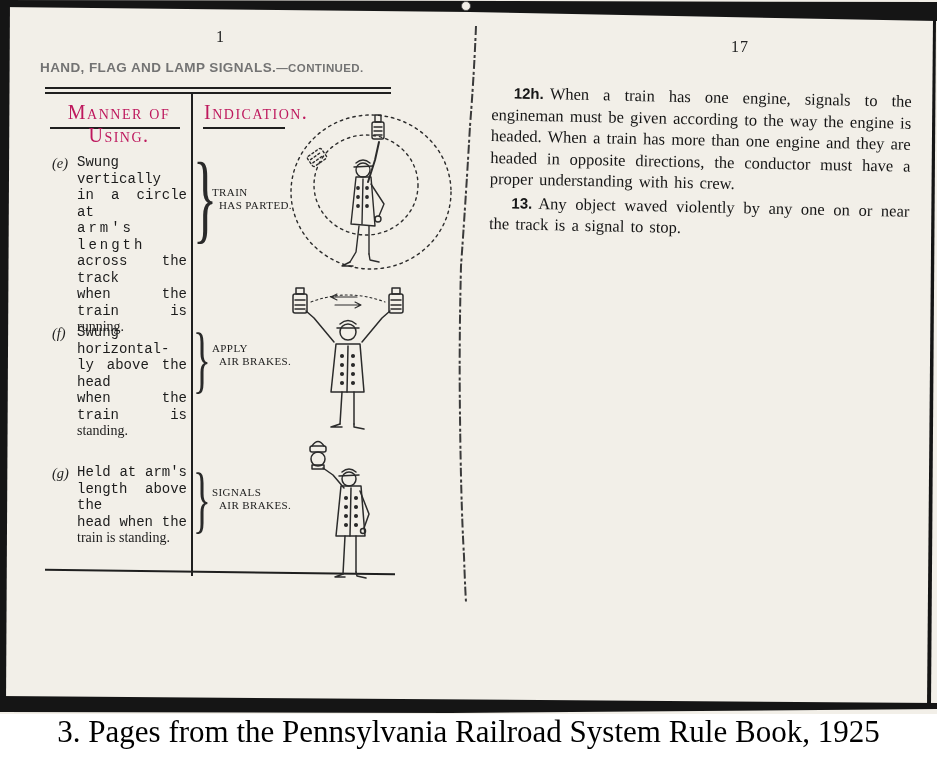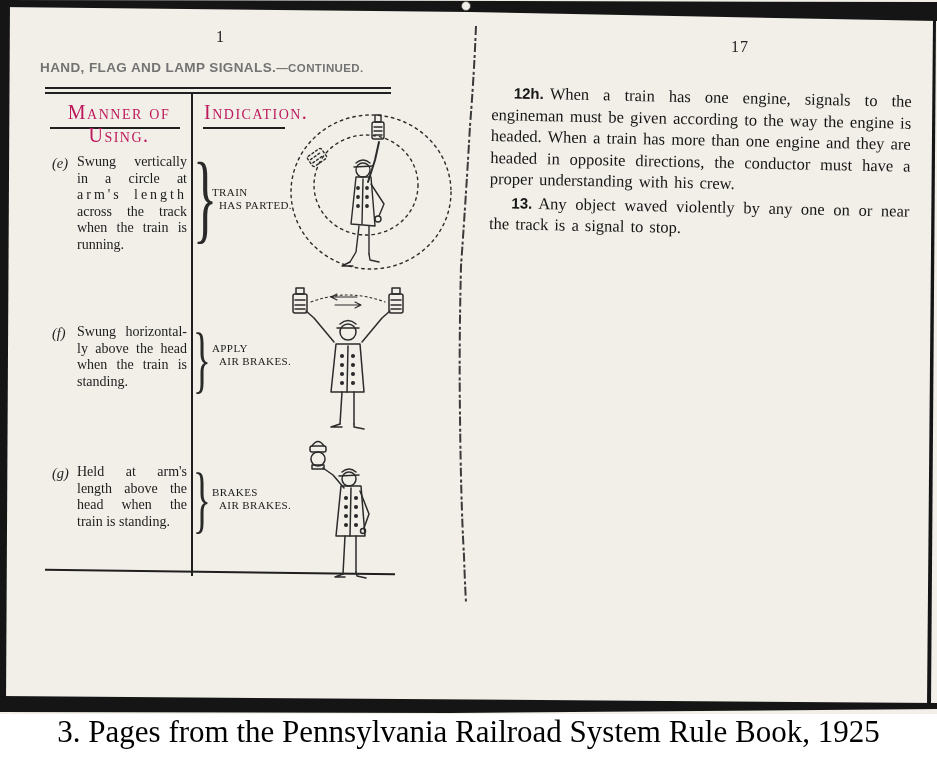--- a/index.html
+++ b/index.html
@@ -18,21 +18,21 @@
     font-family:"Liberation Sans", sans-serif; font-weight:bold; font-size:13.5px;
     letter-spacing:.4px; color:#737373; }
   #lp-heading .suffix { font-size:11.5px; }
   .rule { position:absolute; background:#1f1f1f; }
   .smallcaps { font-variant:small-caps; font-size:20px; letter-spacing:1.5px; color:#be185d; }
   #col1-h { position:absolute; left:55px; top:101px; width:128px; text-align:center; }
   #col2-h { position:absolute; left:204px; top:101px; width:84px; text-align:left; }
 
   .row-letter { position:absolute; font-style:italic; font-size:14.5px; color:#1e1e1e; }
   .manner { position:absolute; width:110px; font-size:14px; line-height:16.5px; color:#1c1c1c; }
-  .manner .jl { text-align:justify; text-align-last:justify; }
+  .manner .jl { text-align:justify; text-align-last:justify;font-family:Liberation Mono, monospace; }
   .brace { position:absolute; font-family:"Liberation Serif", serif; color:#2a2a2a;
     transform:scaleX(.5); transform-origin:left center; }
   .indication { position:absolute; font-family:Liberation Serif, serif;
     font-size:11px; letter-spacing:.4px; color:#1d1d1d; line-height:13px; white-space:nowrap; }
   .indication .l2 { padding-left:7px; }
 
   .illus { position:absolute; }
   .illus svg { display:block; }
 
   
@@ -111,21 +111,21 @@
 
       <div class="row-letter" style="left:52px; top:465px;">(g)</div>
       <div class="manner" style="left:77px; top:464px;">
         <div class="jl">Held at arm's</div>
         <div class="jl">length above the</div>
         <div class="jl">head when the</div>
         <div>train is standing.</div>
       </div>
       <div class="brace" style="left:193px; top:462px; font-size:74px; line-height:74px;">}</div>
       <div class="indication" style="left:212px; top:486px;">
-        <div>BRAKES</div>
+        <div>SIGNALS</div>
         <div class="l2">AIR BRAKES.</div>
       </div>
 
       <div class="illus" style="left:276px; top:102px; width:182px; height:182px;">
         <svg viewBox="0 0 182 182" width="182" height="182">
           <g fill="none" stroke="#2b2b2b" stroke-width="1.4" stroke-linecap="round" stroke-linejoin="round">
             <ellipse cx="95" cy="90" rx="80" ry="77" stroke-dasharray="2.5 4"></ellipse>
             <ellipse cx="90" cy="83" rx="52" ry="50" stroke-dasharray="2.5 4"></ellipse>
             <g stroke-dasharray="2 2.5" transform="rotate(-35 42 56)">
               <rect x="33" y="49" width="17" height="12" rx="2"></rect>

